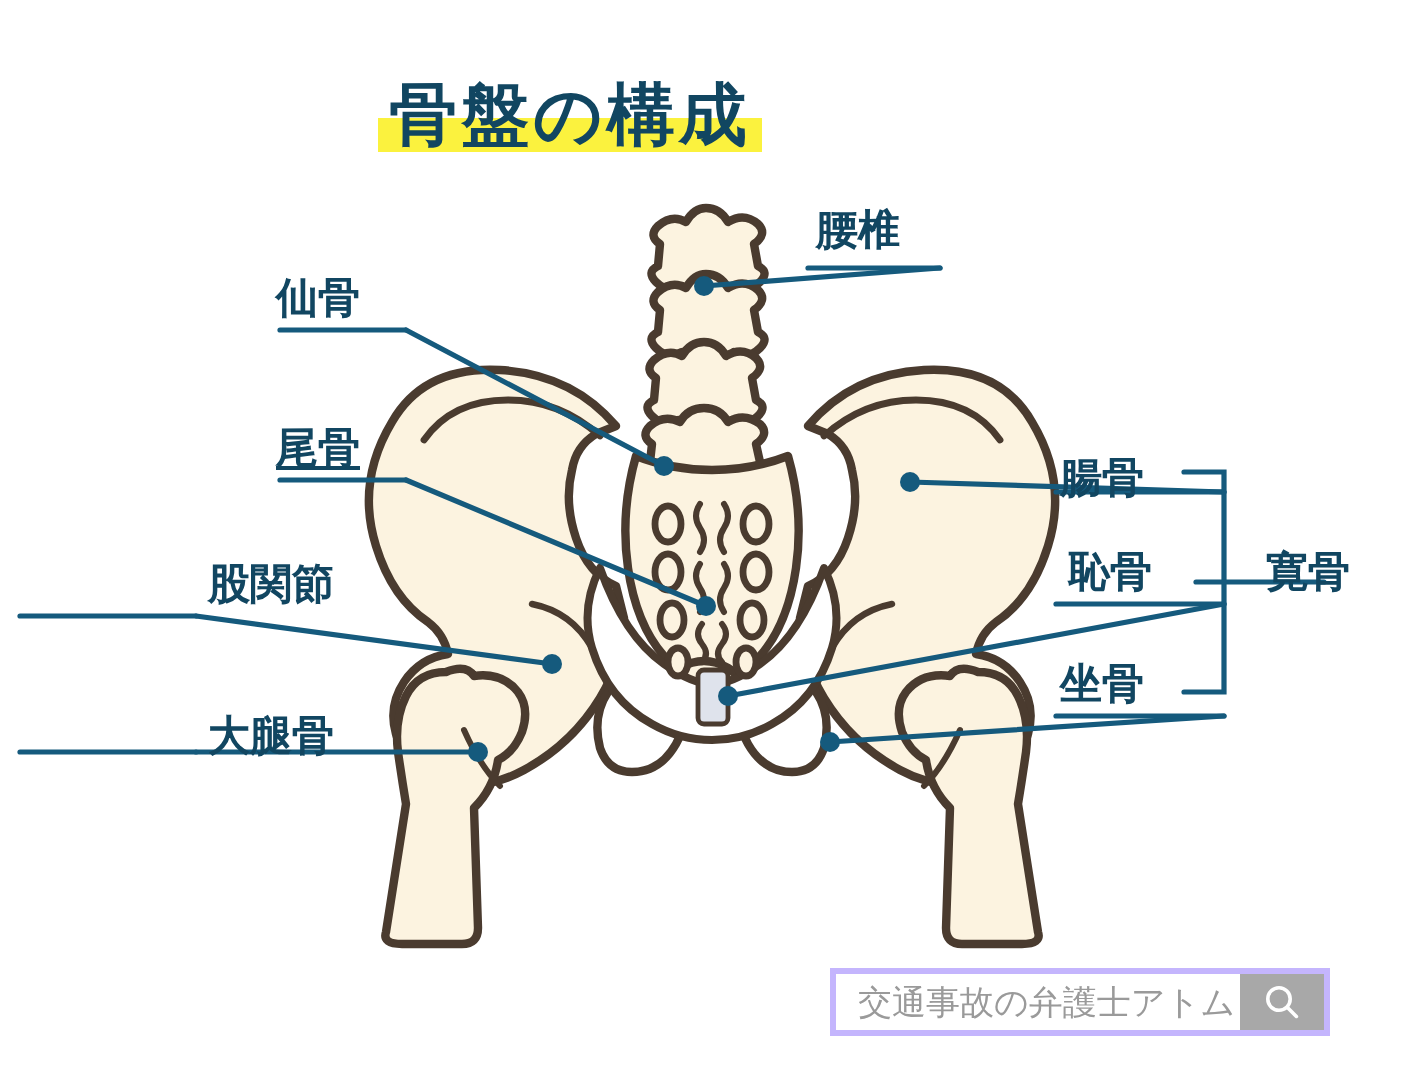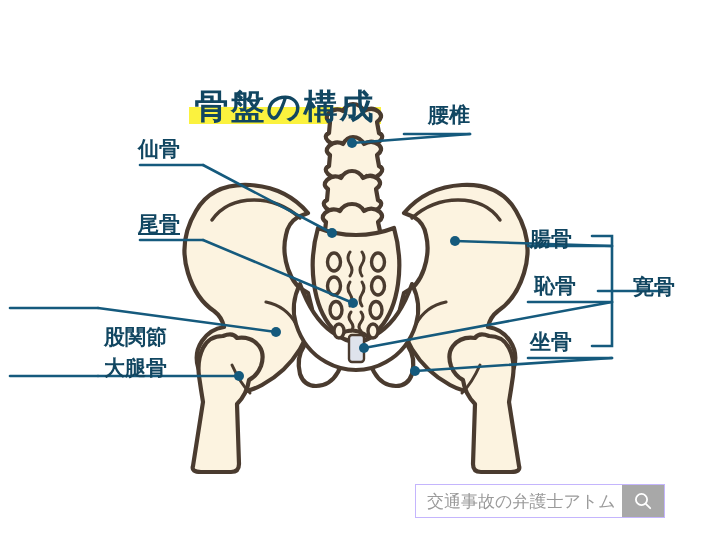--- a/index.html
+++ b/index.html
@@ -11,21 +11,20 @@
     position:relative;
   }
   #stage{position:absolute;left:0;top:0;width:714px;height:546px;}
   svg.figure{position:absolute;left:0;top:0;width:714px;height:546px;display:block;}
 
   
   .title-wrap{
     position:absolute;left:0;top:36px;width:570px;
     text-align:center;
     pointer-events:none;
-    margin-top:48px;
   }
   .title-text{
     display:inline-block;
     position:relative;
     font-size:34px;
     font-weight:bold;
     letter-spacing:2px;
     color:#114661;
     font-family:"DejaVu Sans","Liberation Sans",sans-serif;
     padding:0 6px;
@@ -52,21 +51,21 @@
     letter-spacing:0px;
   }
 
   
   .watermark{
     position:absolute;
     left:415px;top:484px;
     width:250px;height:34px;
     display:flex;
     align-items:stretch;
-    border:1px solid #c4b5fd;
+    border:3px solid #c4b5fd;
     box-sizing:border-box;
     background:#ffffff;
   }
   .wm-text{
     flex:1 1 auto;
     display:flex;align-items:center;
     padding-left:11px;
     font-size:17px;
     color:#9a9a9a;
     font-family:"DejaVu Sans","Liberation Sans",sans-serif;
@@ -269,25 +268,25 @@
     </g>
   </svg>
 
   <div class="title-wrap">
     <span class="title-text">
       <span class="title-hl"></span>
       <span>骨盤の構成</span>
     </span>
   </div>
 
-  <div class="lbl" style="left:408px;top:104px;margin-left:20px;">腰椎</div>
+  <div class="lbl" style="left:408px;top:104px;">腰椎</div>
 
   <div class="lbl" style="left:138px;top:138px;text-align:right;">仙骨</div>
   <div class="lbl" style="left:138px;top:213px;text-decoration:underline;">尾骨</div>
-  <div class="lbl" style="left:104px;top:281px;margin-top:45px;">股関節</div>
+  <div class="lbl" style="left:104px;top:281px;">股関節</div>
   <div class="lbl" style="left:104px;top:357px;">大腿骨</div>
 
   <div class="lbl" style="left:530px;top:228px;">腸骨</div>
   <div class="lbl" style="left:534px;top:275px;text-align:center;">恥骨</div>
   <div class="lbl" style="left:530px;top:331px;">坐骨</div>
 
   <div class="lbl" style="left:633px;top:278px;font-family:Liberation Mono, monospace;">寛骨</div>
 
   <div class="watermark">
     <div class="wm-text">交通事故の弁護士アトム</div>

